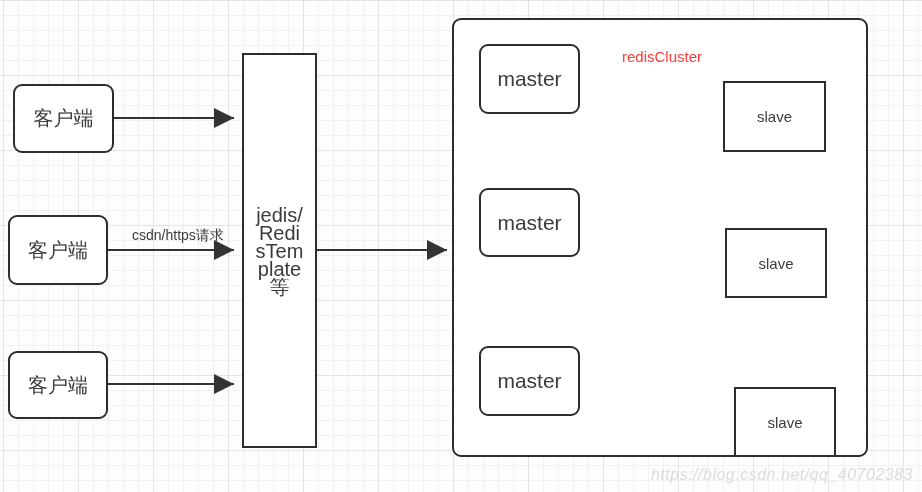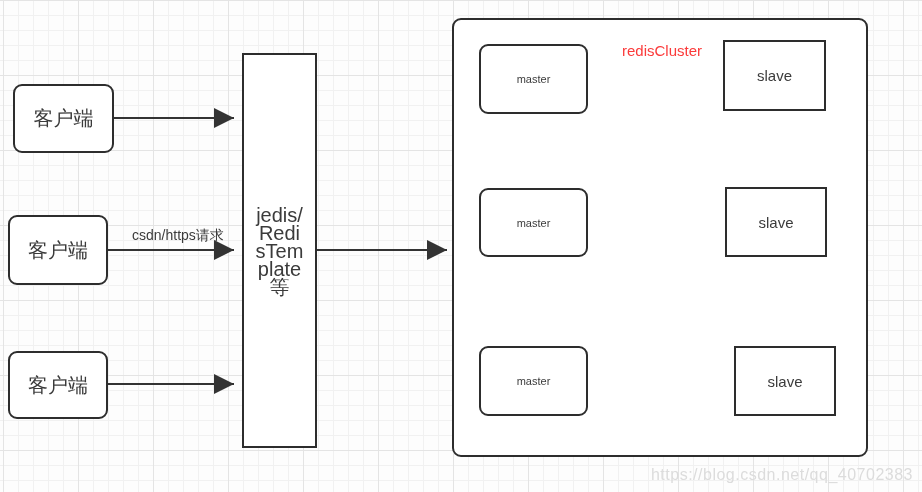--- a/index.html
+++ b/index.html
@@ -40,46 +40,47 @@
   .middleware {
     left: 242px; top: 53px; width: 75px; height: 395px;
     line-height: 18px; padding: 0 11px;
     word-break: break-all;
   }
   .cluster {
     left: 452px; top: 18px; width: 416px; height: 439px;
     border-width: 2.5px; border-radius: 9px;
     background: #ffffff;
   }
-  .master { width: 109px; font-size: 11px; }
+  .master { width: 101px; font-size: 21px; }
   .master-1 { left: 479px; top: 44px;  height: 70px; }
   .master-2 { left: 479px; top: 188px; height: 69px; }
   .master-3 { left: 479px; top: 346px; height: 70px; }
-  .slave { font-size: 15px; }
+  .slave { font-size: 15px; margin-top: 41px; }
   .slave-1 { left: 723px; top: 40px;  width: 103px; height: 71px; }
   .slave-2 { left: 725px; top: 187px; width: 102px; height: 70px; }
   .slave-3 { left: 734px; top: 346px; width: 102px; height: 70px; }
   .cluster-label {
     position: absolute;
-    left: 622px; top: 42px;
+    left: 622px; top: 48px;
     font-size: 15px;
     color: #fb3a3a; 
   }
   .arrow-label {
     position: absolute;
     left: 132px; top: 227px;
     font-size: 14px;
     color: #3b3b3b;
   }
   .watermark {
     position: absolute;
     right: 9px; bottom: 8px;
     font-size: 16px;
     color: #dcdcdc; 
     letter-spacing: 0.5px;
+    font-style: italic;
   }
   svg.arrows {
     position: absolute;
     left: 0; top: 0;
     width: 922px; height: 492px;
     pointer-events: none;
   }
 </style>
 </head>
 <body>

